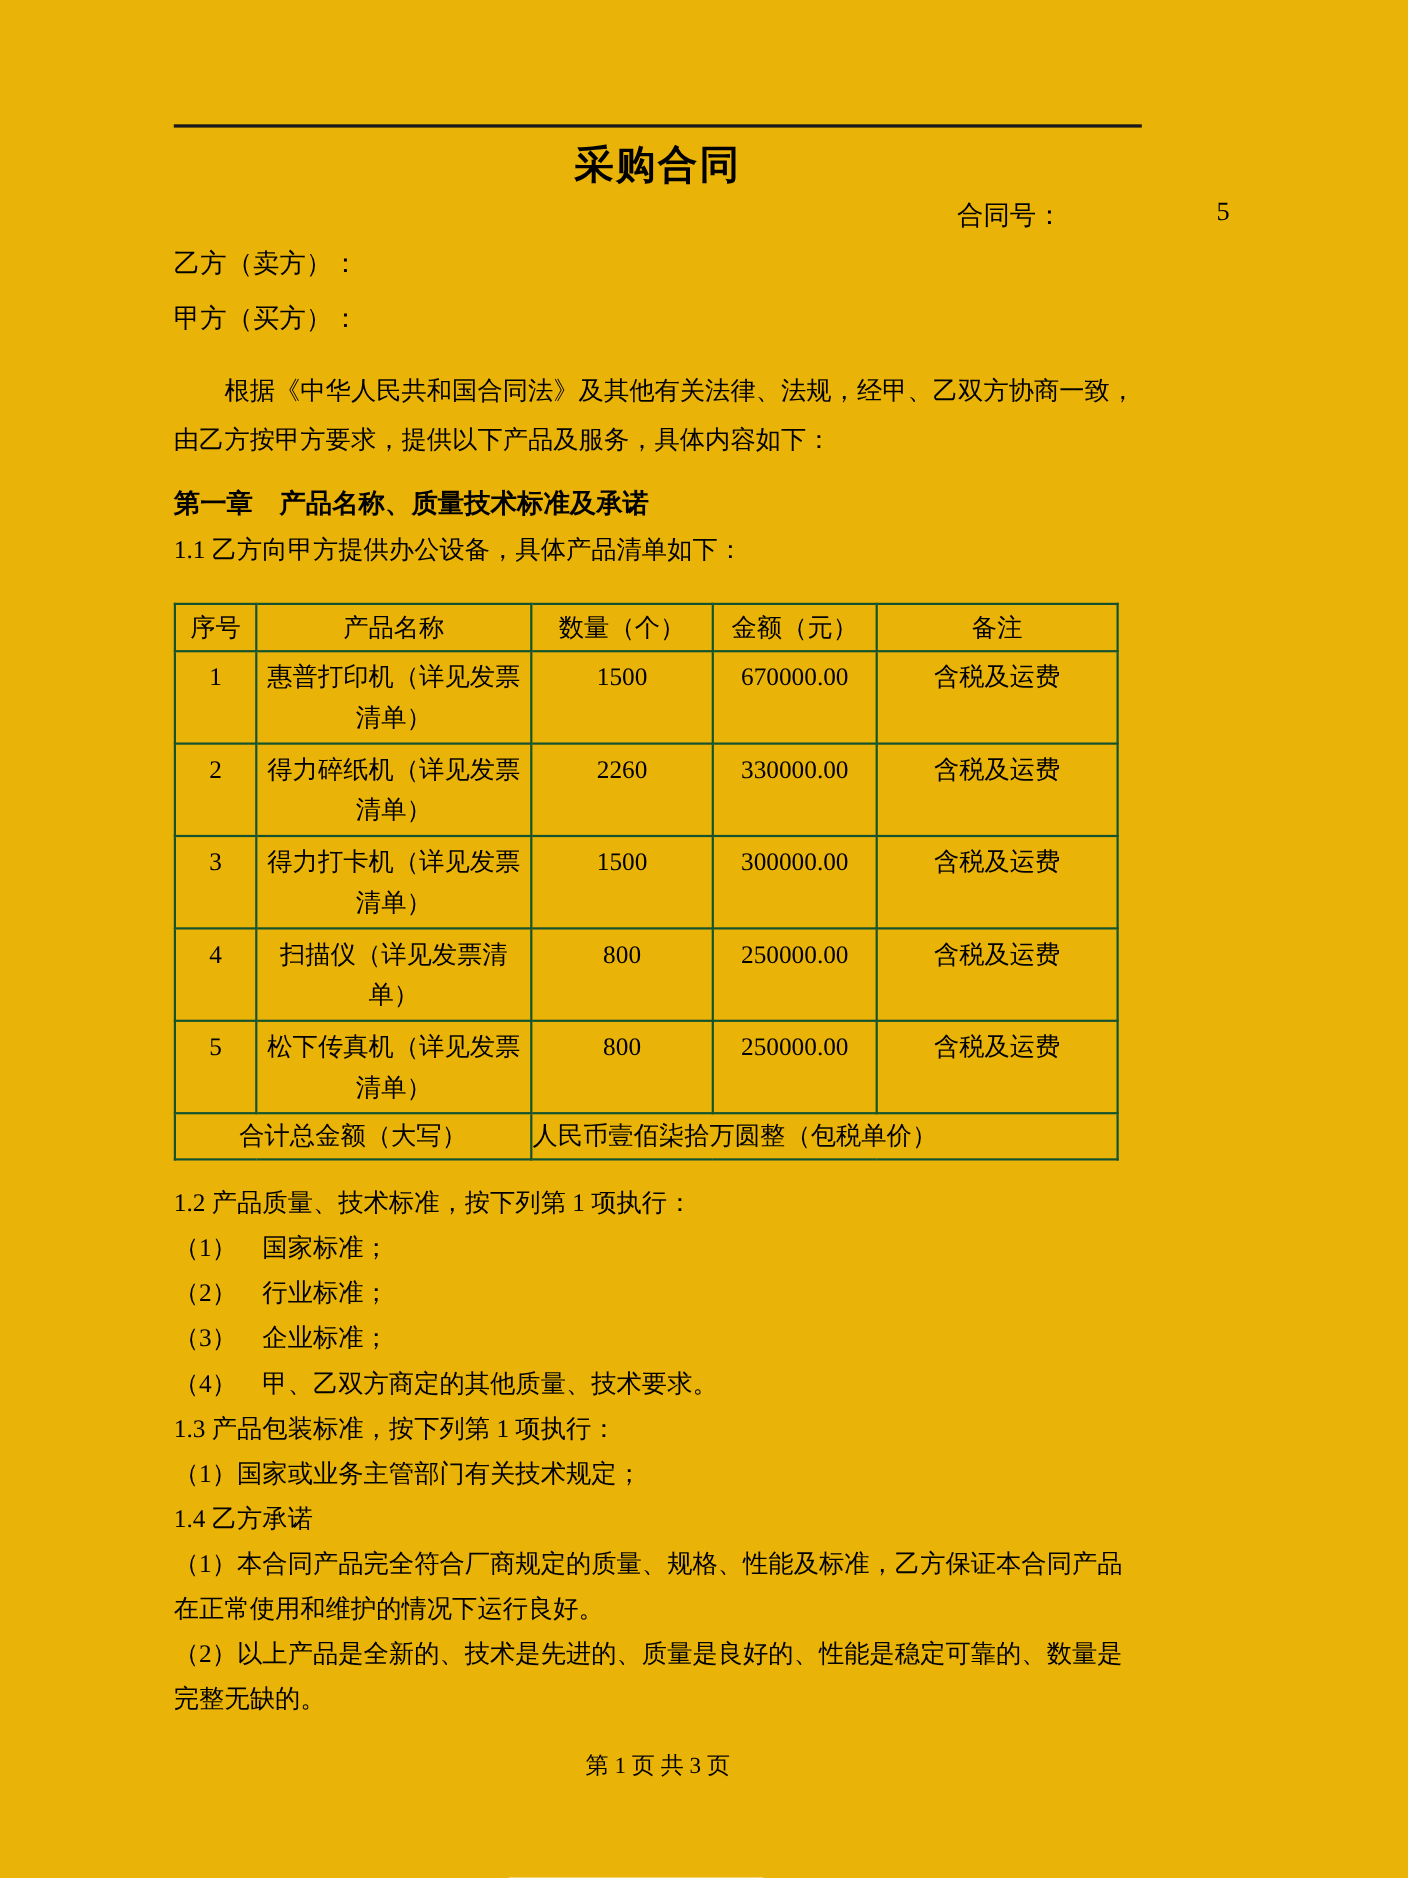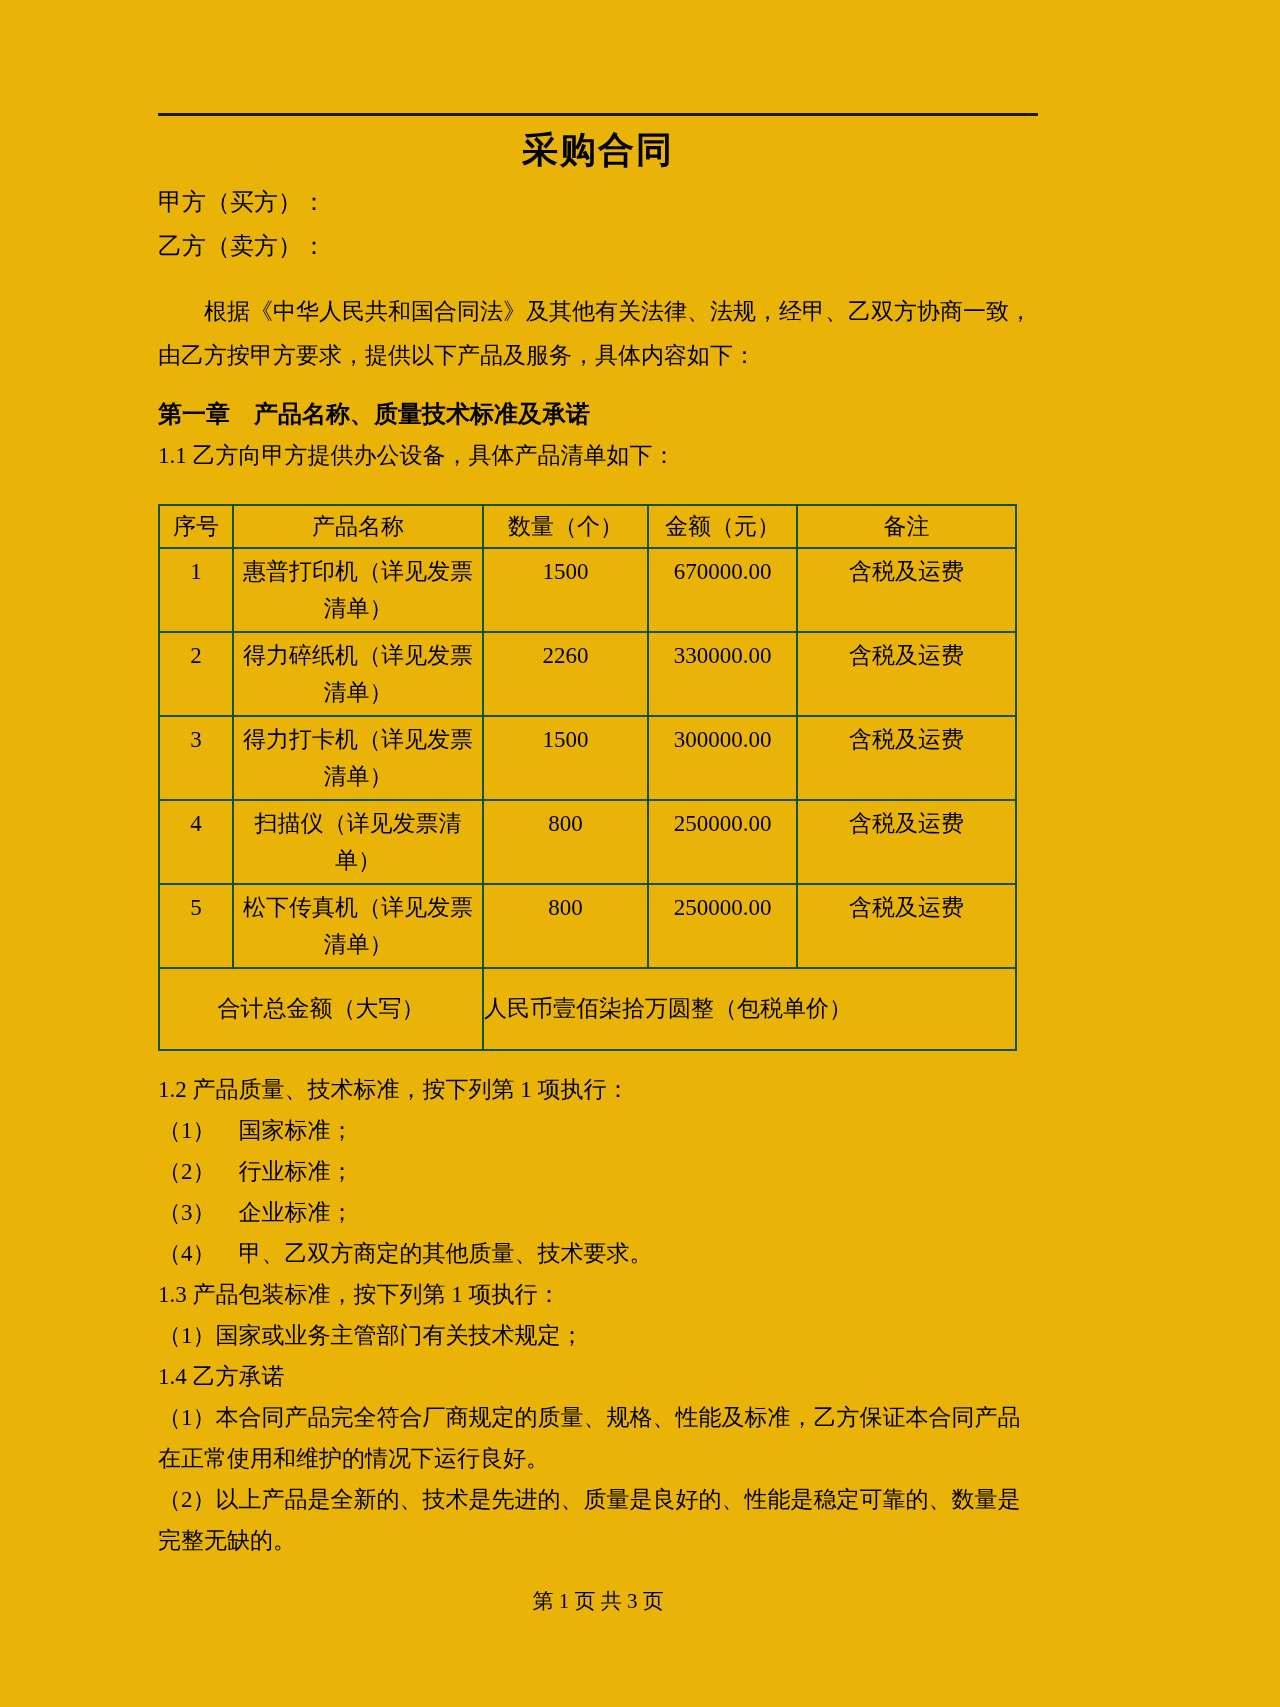--- a/index.html
+++ b/index.html
@@ -35,38 +35,42 @@
   }
   .contract-table th, .contract-table td {
     border:2px solid #14532d;
     font-weight:normal;
     text-align:center;
   }
   .contract-table thead th { height:41px; padding:0; }
   .contract-table tbody td.product-cell {
     vertical-align:top; padding:4px 2px; line-height:37px; height:74px;
   }
-  .contract-table tr.total-row td { height:40px; line-height:36px; padding:20px 0; }
+  .contract-table tr.total-row td { height:40px; line-height:36px; padding:0 0; }
   .contract-table td.total-value { text-align:left; padding-left:24px; }
   .clauses-block { margin-top:18px; }
   .footer-line { text-align:center; font-size:21px; line-height:41px; margin-top:20px; }
 </style>
 </head>
 <body>
 
 <div class="page">
   <div class="doc">
 
     <div class="top-rule"></div>
 
     <div class="title">采购合同</div>
 
+    <div class="contract-line">
+      <span class="contract-label">合同号：</span>
+      <span class="contract-value">5</span>
+    </div>
 
+    <div class="party">乙方（卖方）：</div>
     <div class="party first">甲方（买方）：</div>
-    <div class="party">乙方（卖方）：</div>
 
     <div class="intro">根据《中华人民共和国合同法》及其他有关法律、法规，经甲、乙双方协商一致，由乙方按甲方要求，提供以下产品及服务，具体内容如下：</div>
 
     <div class="chapter">第一章　产品名称、质量技术标准及承诺</div>
     <div class="clause">1.1 乙方向甲方提供办公设备，具体产品清单如下：</div>
 
     <table class="contract-table">
       <colgroup>
         <col style="width:74px">
         <col style="width:250px">

